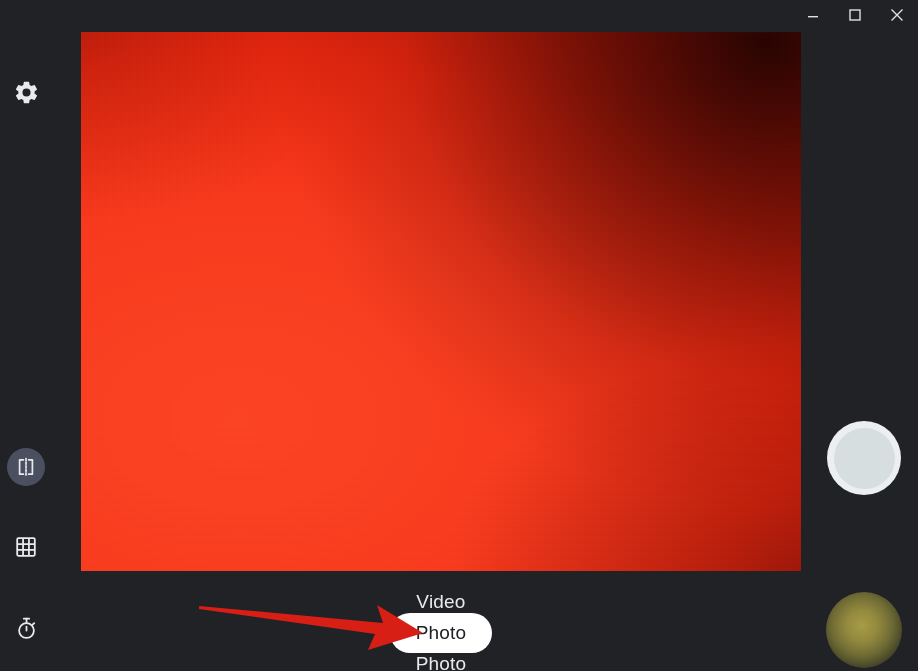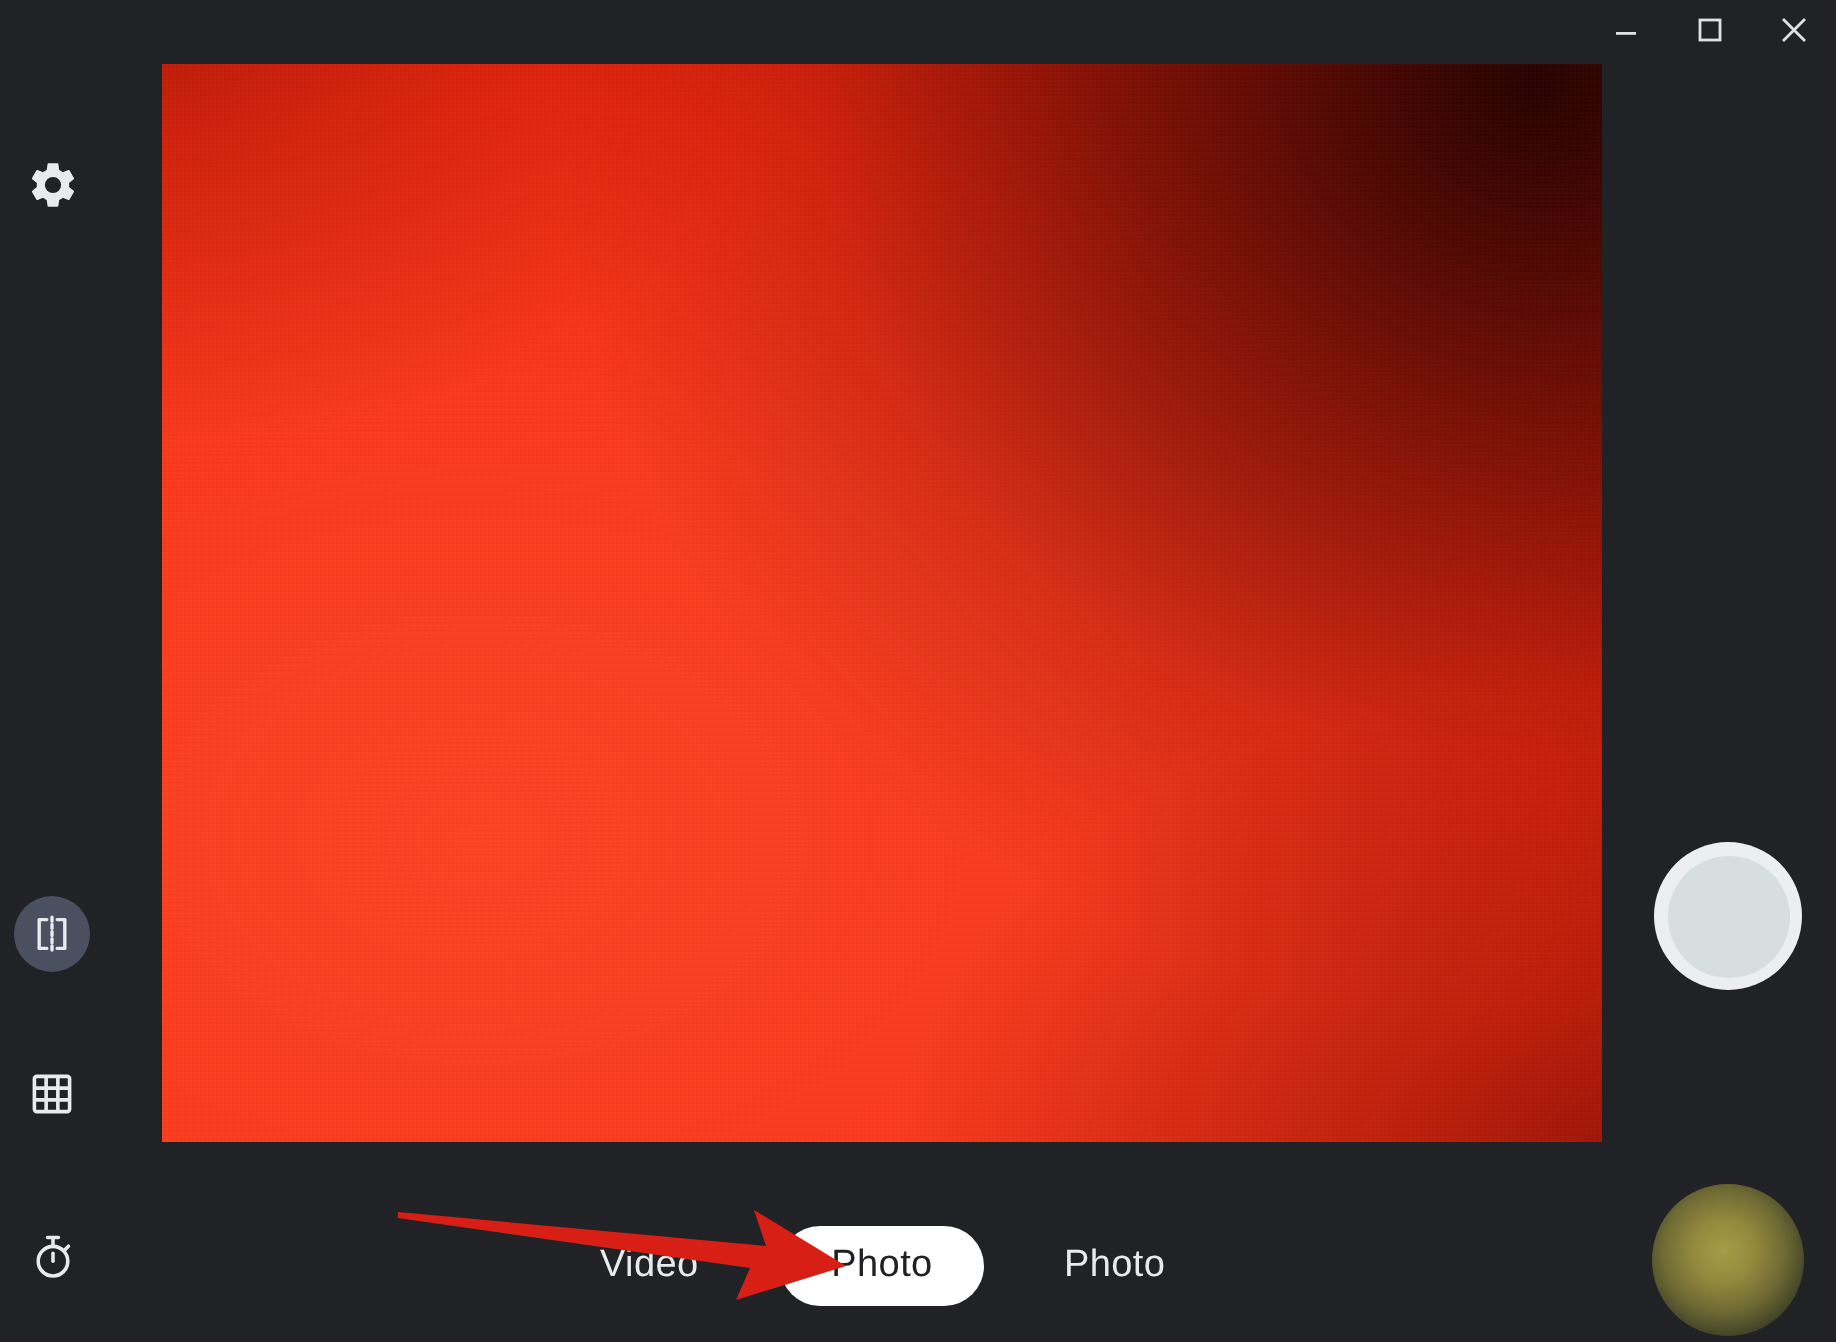--- a/index.html
+++ b/index.html
@@ -138,20 +138,21 @@
   .modebar {
     position: absolute;
     left: 81px;
     top: 600px;
     width: 720px;
     height: 66px;
     display: flex;
     align-items: center;
     justify-content: center;
     gap: 0px;
+    flex-direction: column;
   }
   .mode {
     font-size: 19px;
     color: #e8eaed;
     letter-spacing: .2px;
     padding: 0 10px;
     text-align: center;
   }
   .mode.selected {
     background: #ffffff;

